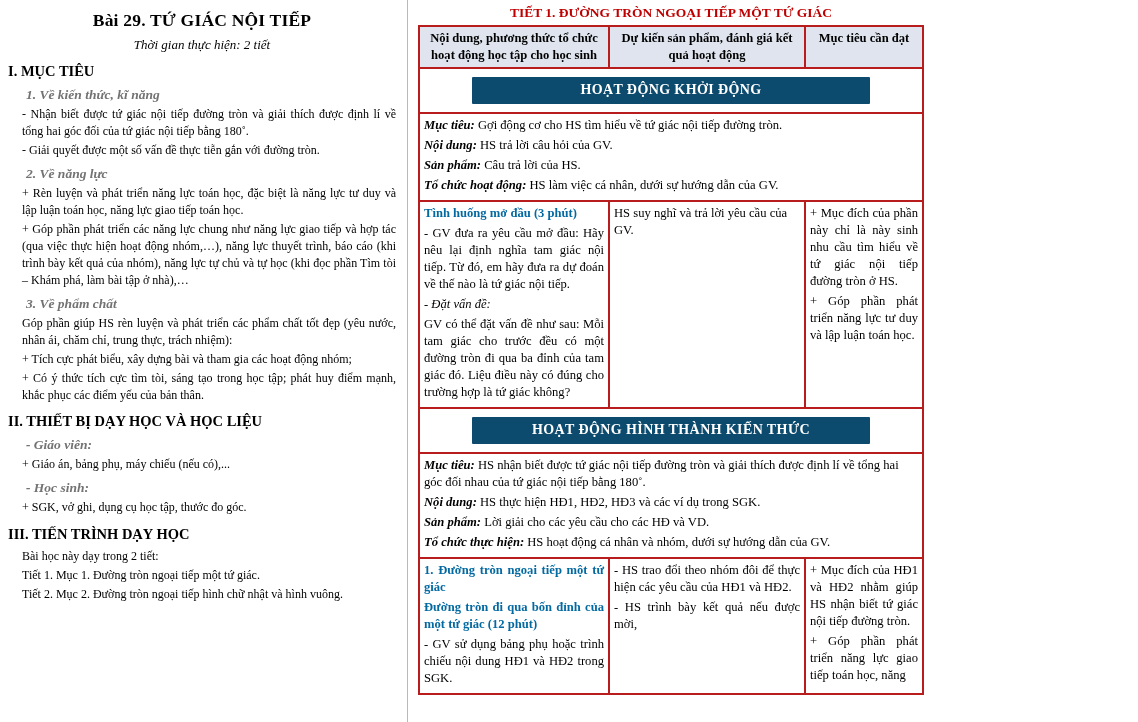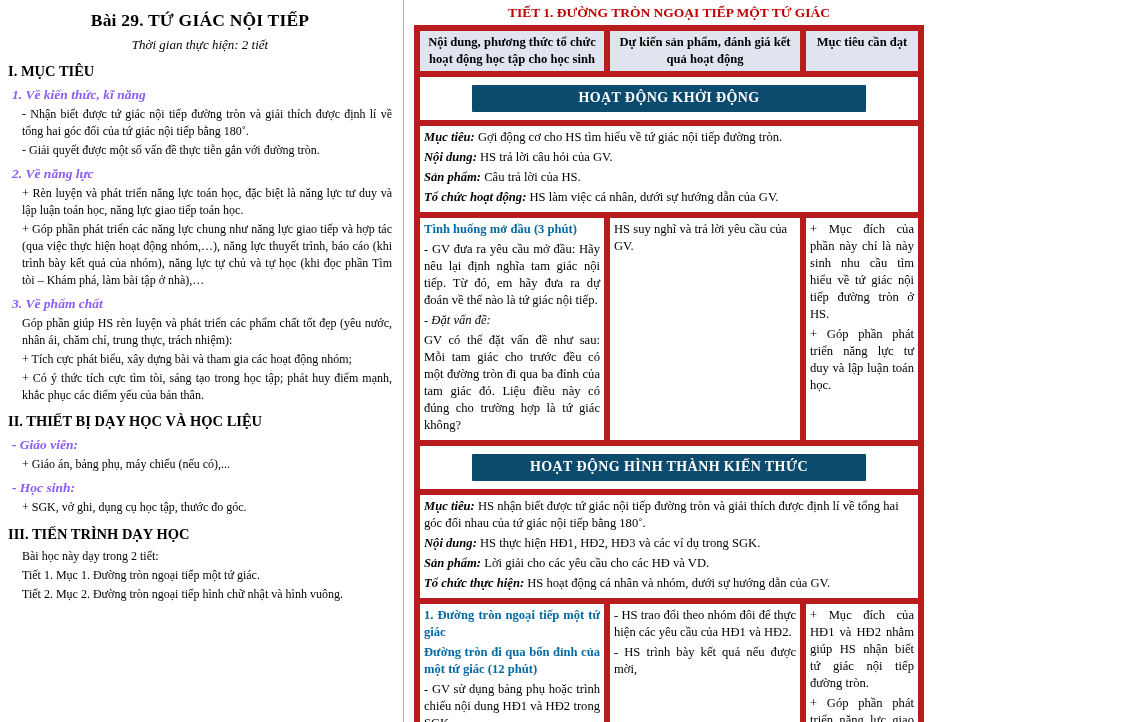--- a/index.html
+++ b/index.html
@@ -50,23 +50,23 @@
     margin-bottom: 10px;
   }
   .h-section {
     font-weight: bold;
     font-size: 14.5px;
     margin: 9px 0 5px 0;
   }
   .h-sub {
     font-style: italic;
     font-weight: bold;
-    color: #8b5cf6;
+    color: #737373;
     font-size: 13.5px;
-    margin: 7px 0 3px 4px;
+    margin: 7px 0 3px 18px;
   }
   .para {
     font-size: 12px;
     line-height: 1.42;
     text-align: justify;
     margin: 2px 0 2px 0;
     padding-left: 14px;
   }
 
   
@@ -81,21 +81,21 @@
     font-size: 13.5px;
     text-align: center;
     margin: 3px 0 4px 0;
   }
   table.grid {
     border-collapse: collapse;
     width: 100%;
     table-layout: fixed;
   }
   table.grid td, table.grid th {
-    border: 6px solid #b91c1c;
+    border: 2px solid #b91c1c;
     vertical-align: top;
     padding: 3px 4px;
     font-size: 12.6px;
     line-height: 1.35;
   }
   th.hdr {
     background: #dfe4ee;
     text-align: center;
     font-weight: bold;
     font-size: 12.8px;

